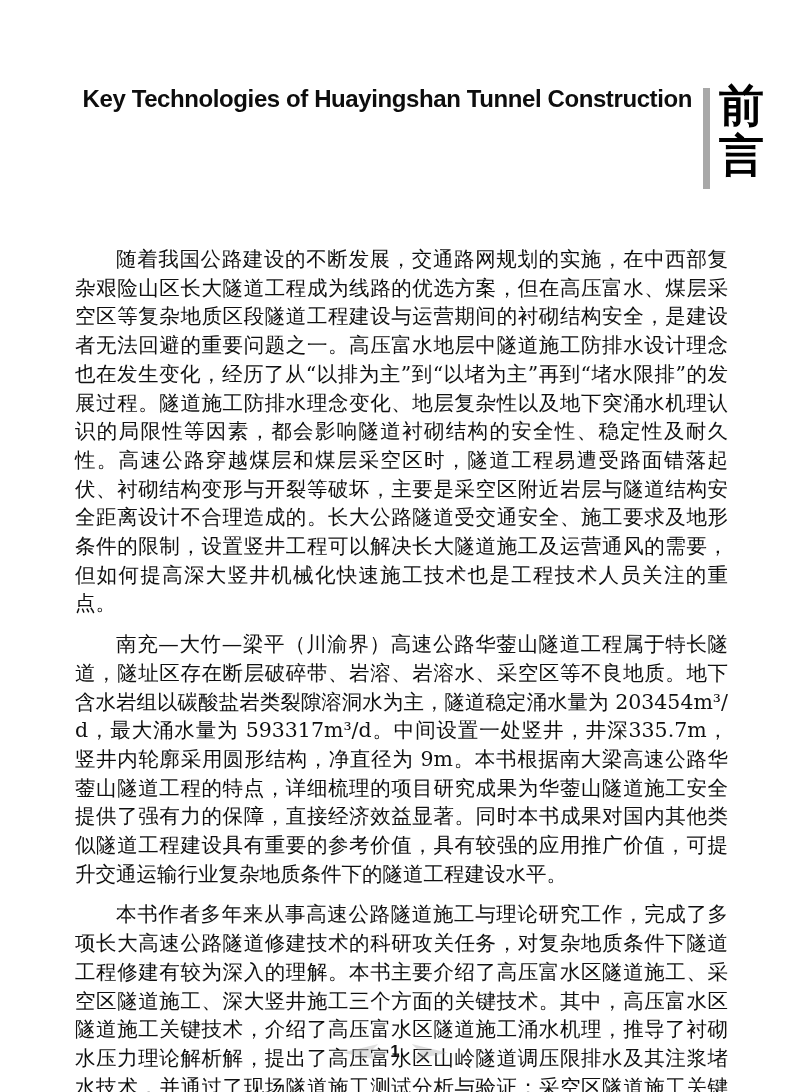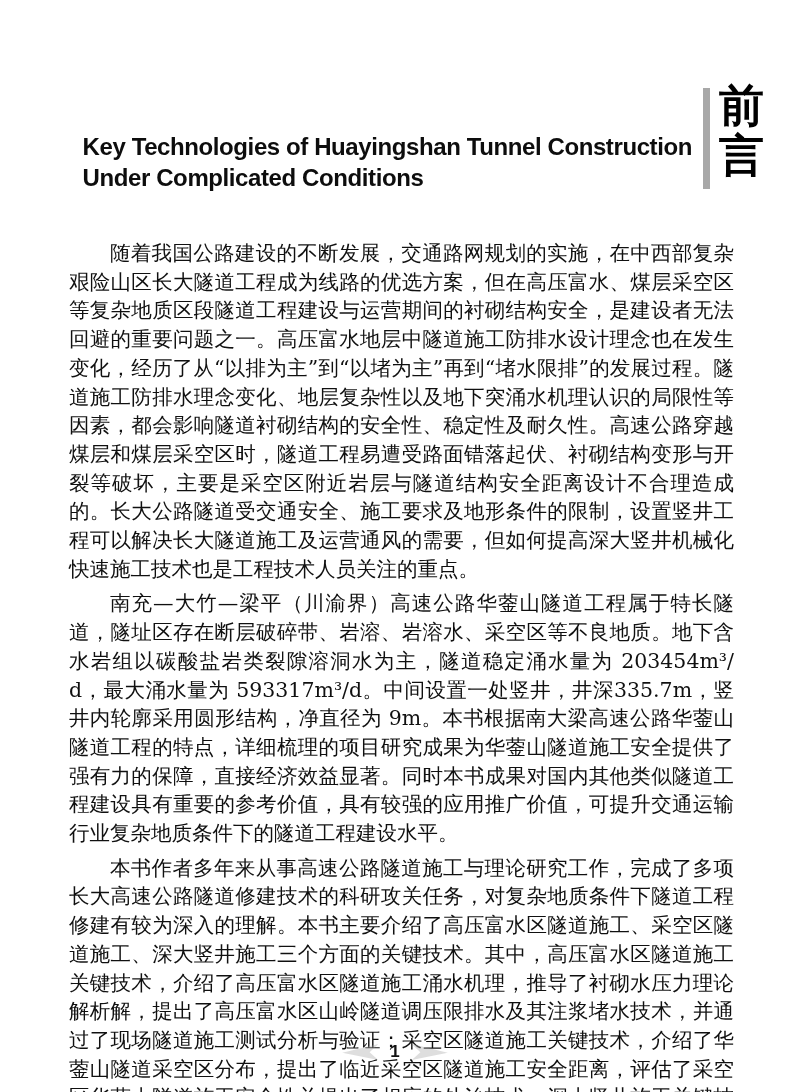--- a/index.html
+++ b/index.html
@@ -23,29 +23,28 @@
     top: 84px;
     left: 0;
     width: 100%;
     box-sizing: border-box;
     padding-right: 26px;
     display: flex;
     justify-content: flex-end;
     align-items: flex-start;
   }
   .title-en {
-    text-align: left;
+    text-align: center;
     font-family: "Liberation Sans", "DejaVu Sans", sans-serif;
     font-weight: 700;
     font-size: 24px;
     line-height: 30.5px;
     letter-spacing: -0.4px;
     color: #0d0d0d;
     white-space: nowrap;
-    margin-top: 48px;
   }
   .divider-bar {
     width: 7px;
     height: 101px;
     background: #a8a8a8;
     margin: 4px 9px 0 11px;
     flex: 0 0 auto;
   }
   .title-cn {
     display: flex;
@@ -65,21 +64,21 @@
     left: 63px;
     top: 233px;
     width: 677px;
     font-size: 20.5px;
     line-height: 28.7px;
     text-align: justify;
     text-justify: inter-ideograph;
     color: #101010;
   }
   .body-text p {
-    margin: 6px;
+    margin: 12px;
     text-indent: 2em;
     word-break: break-all;
   }
 
   
   .footer {
     position: absolute;
     top: 1042px;
     left: 0;
     width: 100%;
@@ -109,21 +108,20 @@
   }
 </style>
 </head>
 <body>
 
 <div class="page">
 
   <div class="header">
     <div class="title-en">
       <div>Key Technologies of Huayingshan Tunnel Construction</div>
-      <div>Under Complicated Conditions</div>
     </div>
     <div class="divider-bar"></div>
     <div class="title-cn">
       <span>前</span>
       <span>言</span>
     </div>
   </div>
 
   <div class="body-text">
     <p>随着我国公路建设的不断发展，交通路网规划的实施，在中西部复杂艰险山区长大隧道工程成为线路的优选方案，但在高压富水、煤层采空区等复杂地质区段隧道工程建设与运营期间的衬砌结构安全，是建设者无法回避的重要问题之一。高压富水地层中隧道施工防排水设计理念也在发生变化，经历了从“以排为主”到“以堵为主”再到“堵水限排”的发展过程。隧道施工防排水理念变化、地层复杂性以及地下突涌水机理认识的局限性等因素，都会影响隧道衬砌结构的安全性、稳定性及耐久性。高速公路穿越煤层和煤层采空区时，隧道工程易遭受路面错落起伏、衬砌结构变形与开裂等破坏，主要是采空区附近岩层与隧道结构安全距离设计不合理造成的。长大公路隧道受交通安全、施工要求及地形条件的限制，设置竖井工程可以解决长大隧道施工及运营通风的需要，但如何提高深大竖井机械化快速施工技术也是工程技术人员关注的重点。</p>

